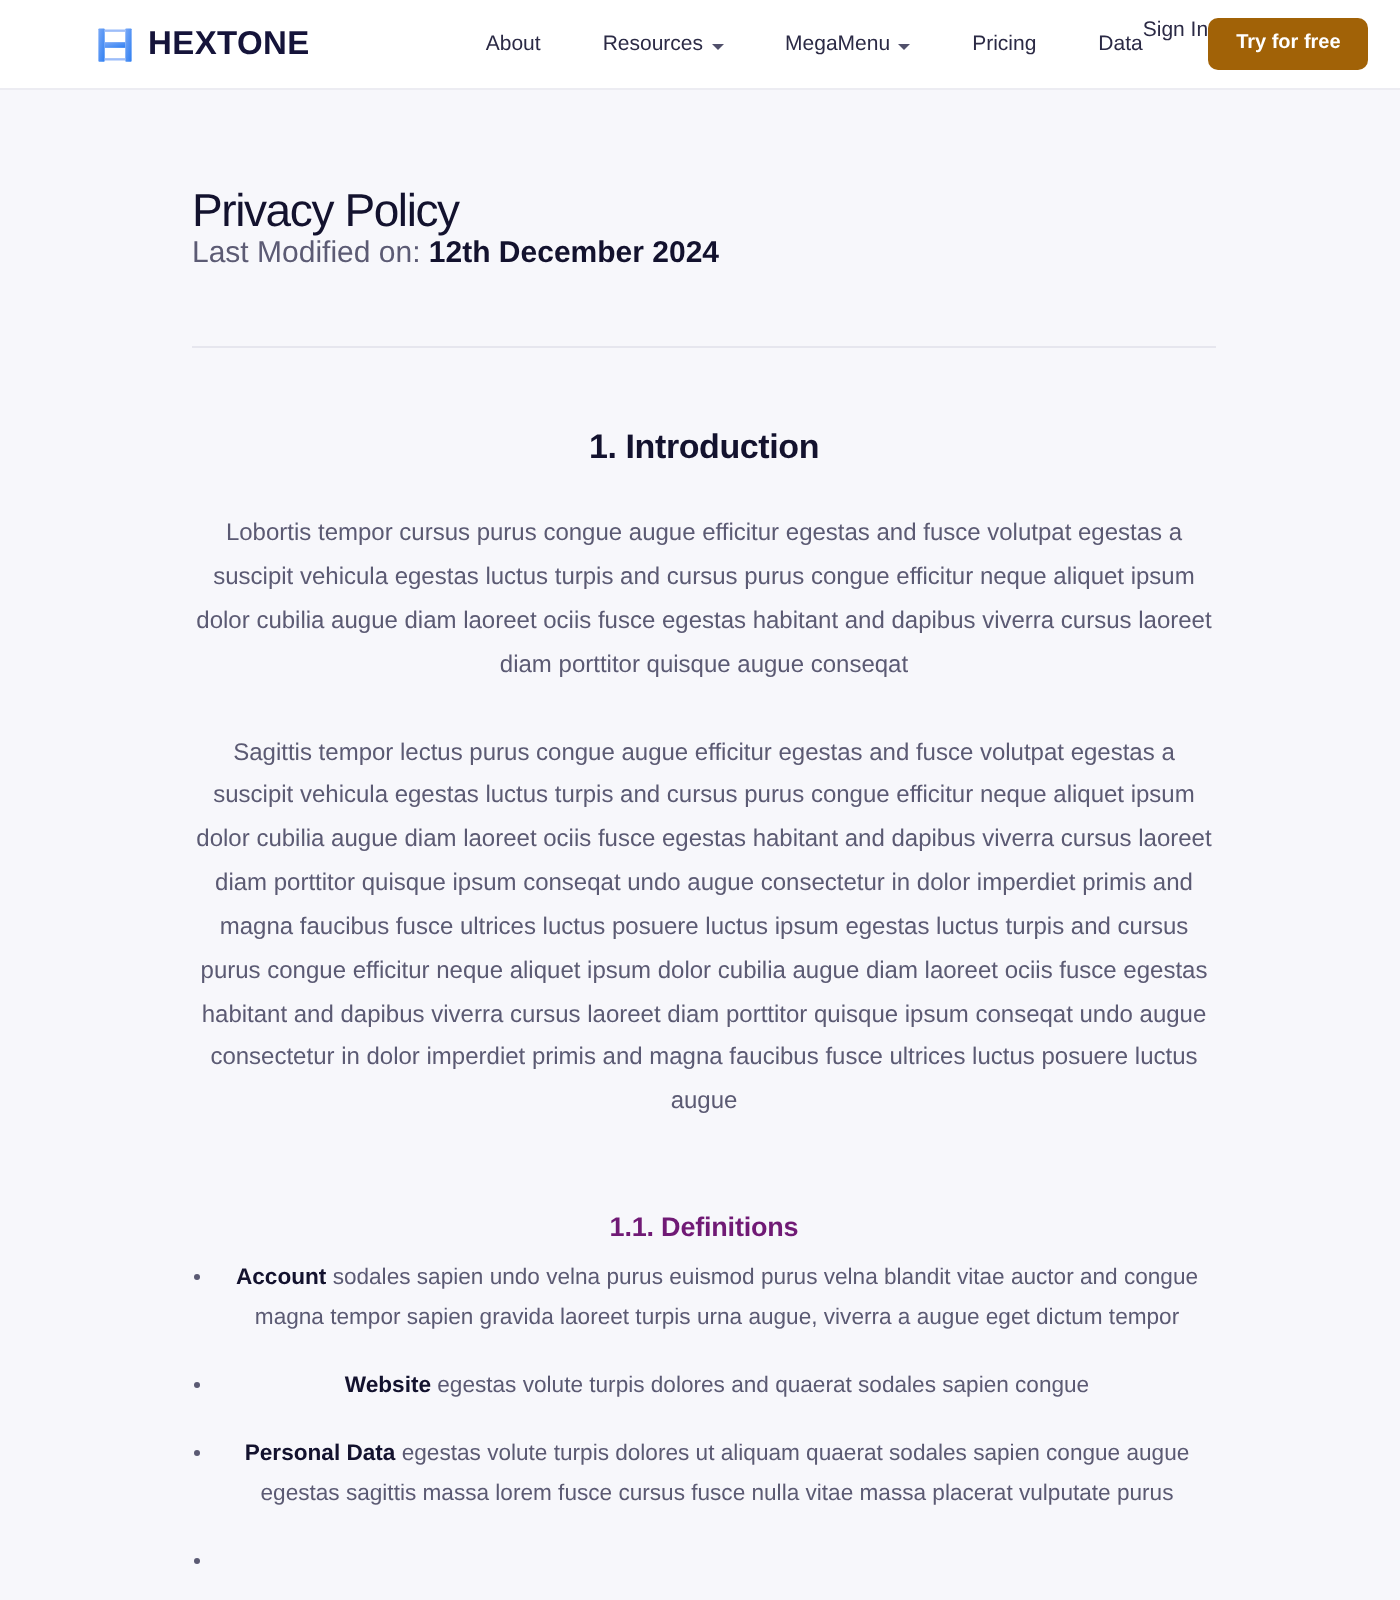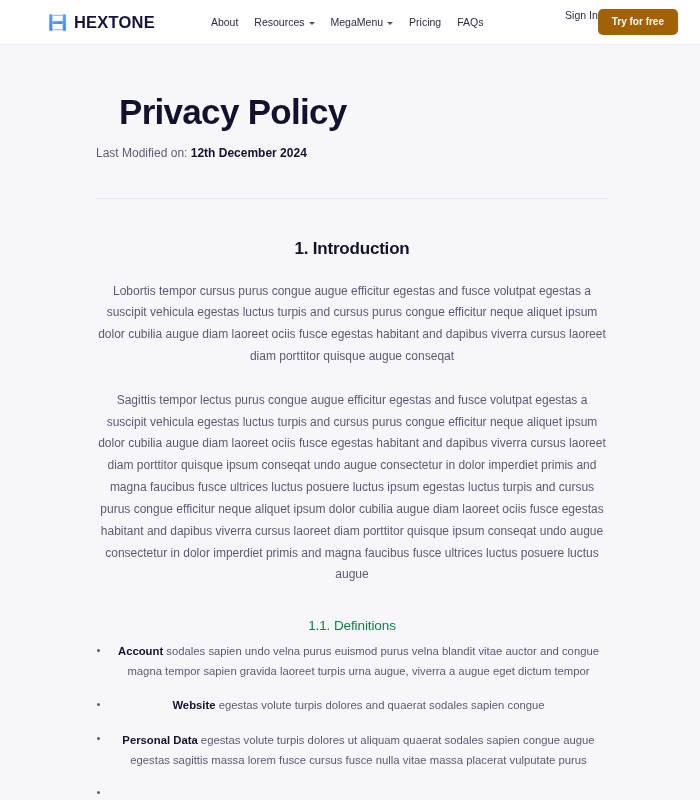--- a/index.html
+++ b/index.html
@@ -43,22 +43,22 @@
   .brand-name {
     font-size: 16.5px;
     font-weight: bold;
     letter-spacing: 0.2px;
     color: #15143a;
   }
 
   .nav-links {
     display: flex;
     align-items: flex-start;
-    gap: 16px;
-    margin-left: 56px;
+    gap: 31px;
+    margin-left: 88px;
   }
 
   .nav-link {
     font-size: 10.5px;
     color: #2b2a45;
     text-decoration: none;
     white-space: nowrap;
     display: flex;
     align-items: center;
     gap: 4px;
@@ -100,31 +100,30 @@
     white-space: nowrap;
     line-height: 1;
   }
 
   
   .page {
     padding: 48px 92px 0 96px;
   }
 
   .page-title {
-    font-size: 35px;
-    font-weight: bold;
+    font-size: 23px;
+    font-weight: normal;
     color: #13122e;
     letter-spacing: -0.7px;
     line-height: 1.1;
-    margin-left: 23px;
   }
 
   .modified {
-    margin-top: 14px;
-    font-size: 12px;
+    margin-top: 0;
+    font-size: 15px;
     color: #5c5b74;
   }
 
   .modified b {
     color: #13122e;
     font-weight: bold;
   }
 
   .divider {
     margin-top: 38px;
@@ -137,23 +136,23 @@
 
   .section-title {
     font-size: 17px;
     font-weight: bold;
     color: #13122e;
     letter-spacing: -0.2px;
   }
 
   .sub-title {
     font-size: 13.5px;
-    font-weight: normal;
-    color: #15803d;
-    margin-top: 32px;
+    font-weight: bold;
+    color: #701a75;
+    margin-top: 44px;
     letter-spacing: -0.1px;
   }
 
   p.body-text {
     margin-top: 22px;
     font-size: 12px;
     line-height: 1.82;
     color: #5b5a73;
   }
 
@@ -218,21 +217,21 @@
       <i class="caret"></i>
     </a>
     <a class="nav-link" href="#">
       <span>MegaMenu</span>
       <i class="caret"></i>
     </a>
     <a class="nav-link" href="#">
       <span>Pricing</span>
     </a>
     <a class="nav-link" href="#">
-      <span>FAQs</span>
+      <span>Data</span>
     </a>
   </nav>
 
   <div class="nav-right">
     <a class="signin" href="#">Sign In</a>
     <button class="cta">Try for free</button>
   </div>
 </header>
 
 <main class="page">

